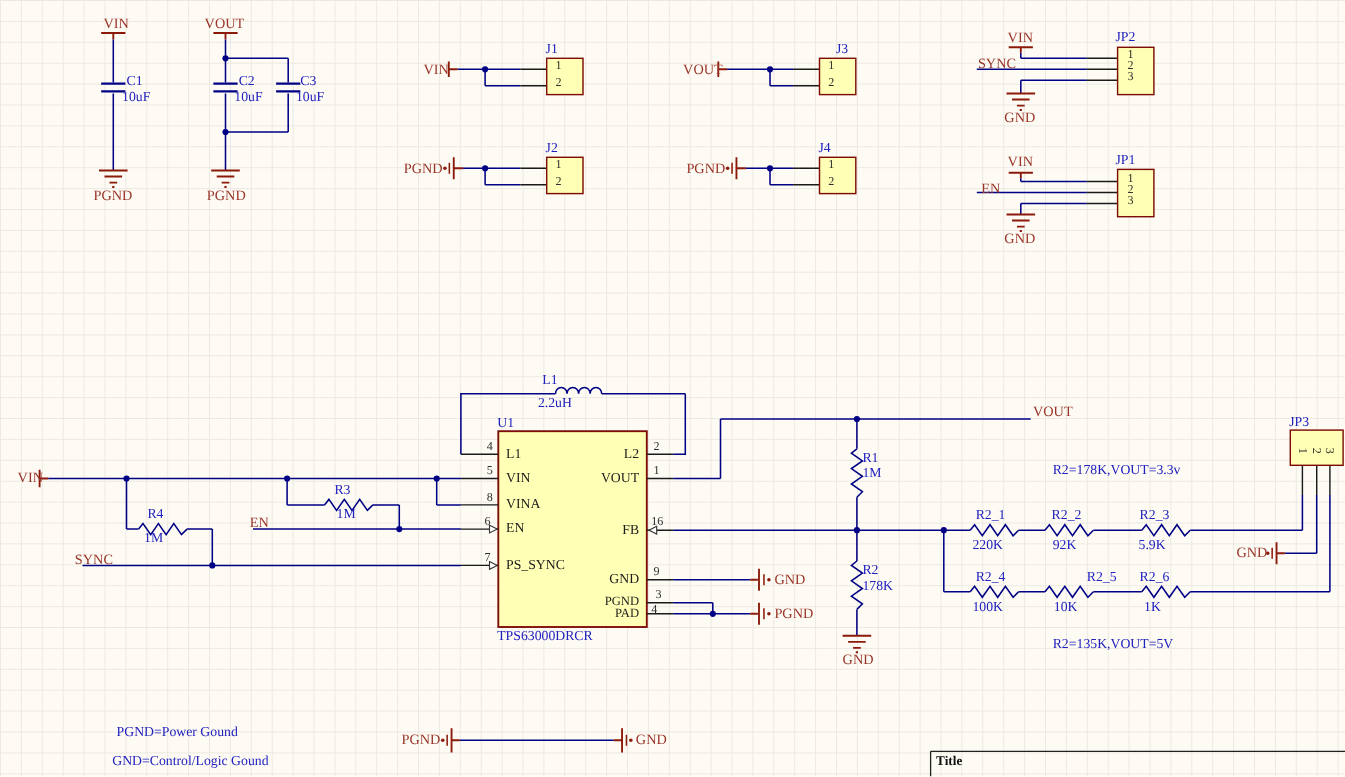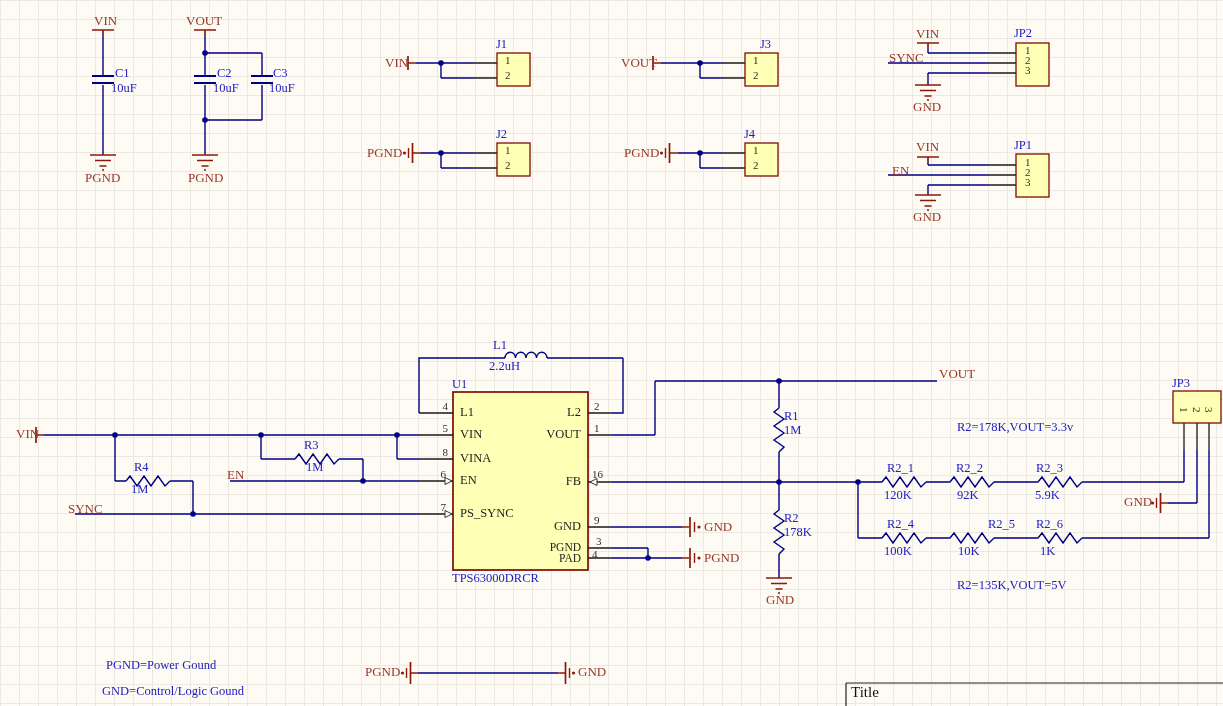--- a/index.html
+++ b/index.html
@@ -25,21 +25,21 @@
   .arrow{fill:#ffffff;stroke:#333;stroke-width:1;}
   .tb{stroke:#222;stroke-width:1.2;fill:none;}
   .t{position:absolute;white-space:nowrap;line-height:1.05;}
   .net{color:#9A3428;font-size:13px;}
   .des{color:#2121BE;font-size:12.5px;}
   .ann{color:#2121BE;font-size:12.5px;}
   .pname{color:#1c1c1c;font-size:12.5px;}
   .pnum{color:#2e2e2e;font-size:11px;}
   .ralign{text-align:right;}
   .rot{transform:rotate(90deg);transform-origin:center;}
-  .title{color:#111;font-size:15px;}
+  .title{color:#111;font-size:12px;font-weight:bold;}
 </style>
 </head>
 <body>
 
 <div class="canvas">
 
 <svg class="layer" width="1223" height="706">
 
   <g>
     <path class="sym" d="M92,30 H114 M103,30 V36"></path>
@@ -292,21 +292,21 @@
 <div class="t des" style="left:784px;top:424px">1M</div>
 <div class="t des" style="left:784px;top:512px">R2</div>
 <div class="t des" style="left:784px;top:526px">178K</div>
 <div class="t net" style="left:704px;top:520px">GND</div>
 <div class="t net" style="left:704px;top:551px">PGND</div>
 <div class="t net" style="left:766px;top:593px">GND</div>
 
 <div class="t ann" style="left:957px;top:421px">R2=178K,VOUT=3.3v</div>
 <div class="t ann" style="left:957px;top:579px">R2=135K,VOUT=5V</div>
 <div class="t des" style="left:887px;top:462px">R2_1</div>
-<div class="t des" style="left:884px;top:489px">120K</div>
+<div class="t des" style="left:884px;top:489px">220K</div>
 <div class="t des" style="left:956px;top:462px">R2_2</div>
 <div class="t des" style="left:957px;top:489px">92K</div>
 <div class="t des" style="left:1036px;top:462px">R2_3</div>
 <div class="t des" style="left:1035px;top:489px">5.9K</div>
 <div class="t des" style="left:887px;top:518px">R2_4</div>
 <div class="t des" style="left:884px;top:545px">100K</div>
 <div class="t des" style="left:988px;top:518px">R2_5</div>
 <div class="t des" style="left:958px;top:545px">10K</div>
 <div class="t des" style="left:1036px;top:518px">R2_6</div>
 <div class="t des" style="left:1040px;top:545px">1K</div>

